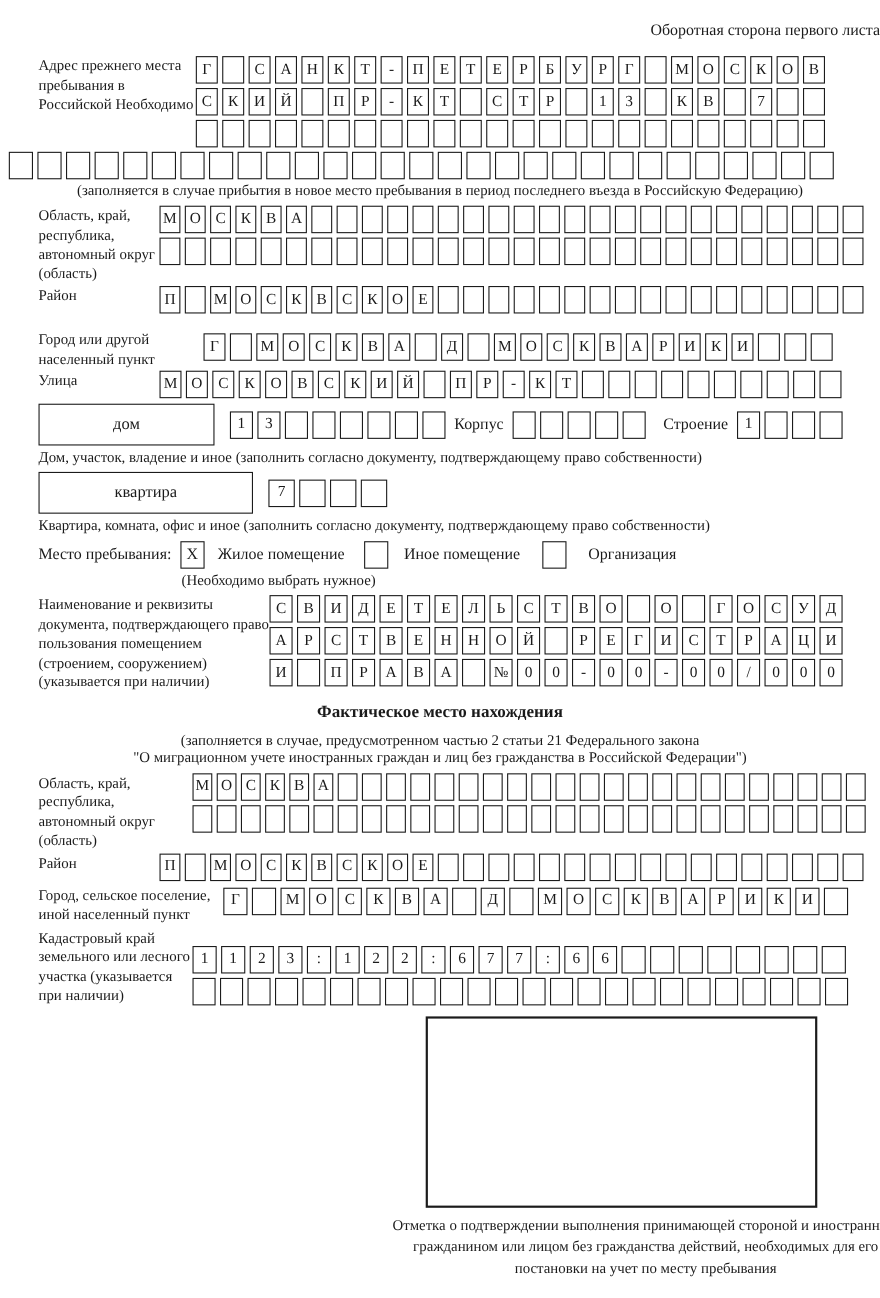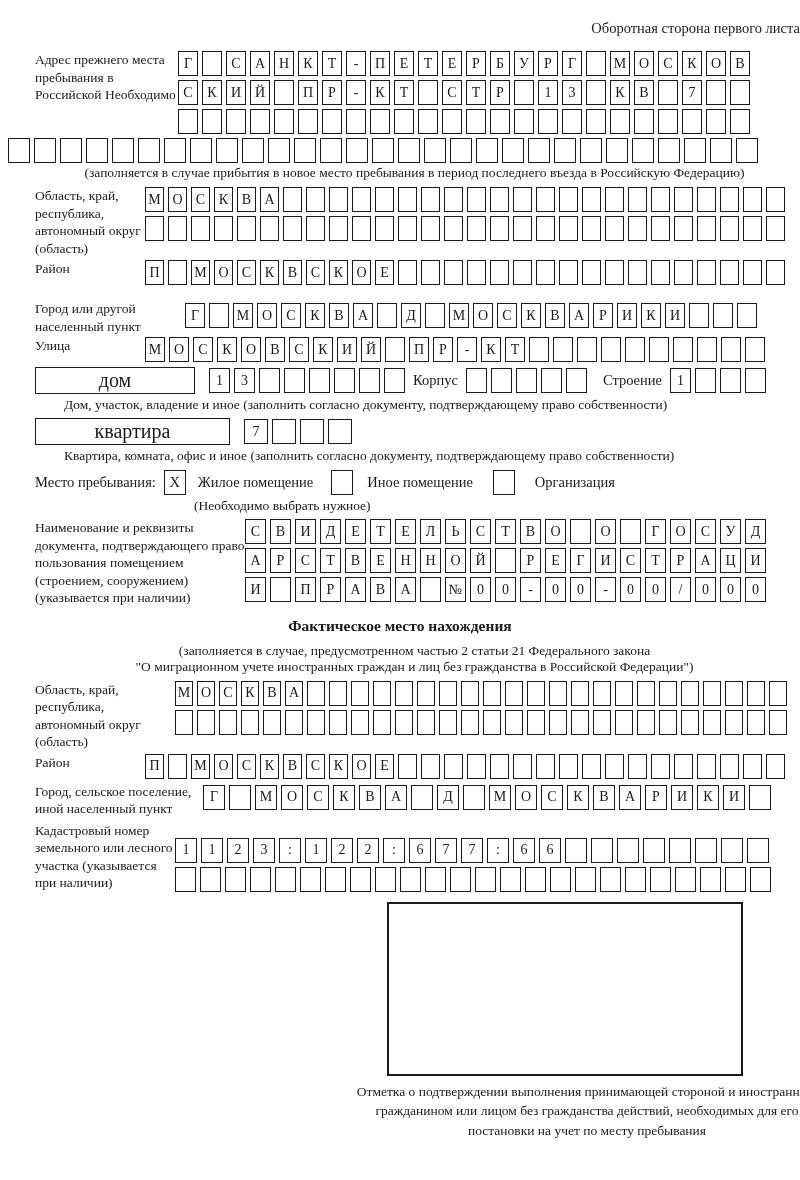--- a/index.html
+++ b/index.html
@@ -4,43 +4,43 @@
 <style>
   html,body{margin:0;padding:0;}
   body{
     width:800px;height:1180px;background:#ffffff;color:#1a1a1a;
     font-family:"Liberation Serif","DejaVu Serif",serif;
     position:relative;overflow:hidden;
   }
   .page{padding-top:20px;}
   .hdr-note{font-size:14.5px;text-align:right;}
   .lbl{font-size:13.5px;line-height:17.5px;}
-  .caption{font-size:13.5px;padding-left:29px;}
+  .caption{font-size:13.5px;}
   .title{font-weight:bold;font-size:15.5px;text-align:center;}
   .frow{display:flex;align-items:flex-start;}
   .flabel{flex:0 0 auto;box-sizing:border-box;padding-left:35px;}
   .lb143{flex-basis:178px;}  
   .lb110{flex-basis:145px;}  
   .lb150{flex-basis:185px;}  
   .lb210{flex-basis:245px;}  
   .lb140{flex-basis:175px;}  
   .lb168{flex-basis:203px;}  
   .cells{display:flex;flex-wrap:nowrap;}
   .cell{
     flex:0 0 auto;display:flex;align-items:center;justify-content:center;
     height:25px;border:1.5px solid #1b1b1b;margin-right:4px;background:#fff;
     box-sizing:border-box;font-size:14px;
   }
   .cw18 .cell{width:18px}.cw19 .cell{width:19px}.cw20 .cell{width:20px}
   .cw21 .cell{width:21px}.cw22 .cell{width:22px}
   .cw24 .cell{width:24px}
   .stack>*{margin-bottom:4px;}
   .widebox{
-    border:1.8px solid #1b1b1b;height:27px;display:flex;align-items:center;
-    justify-content:center;font-size:20px;box-sizing:border-box;background:#fff;
+    border:1.8px solid #1b1b1b;height:38px;display:flex;align-items:center;
+    justify-content:center;font-size:15px;box-sizing:border-box;background:#fff;
   }
   .chk{
     width:22px;height:25px;border:1.7px solid #1b1b1b;display:inline-flex;
     align-items:center;justify-content:center;font-size:14.5px;box-sizing:border-box;
   }
   .inline-row{display:flex;align-items:center;font-size:14.5px;}
   .stamp-box{width:356px;height:174px;border:2px solid #1b1b1b;margin-left:387px;box-sizing:border-box;background:#fff;}
   .stamp-caption{width:470px;margin-left:352px;text-align:center;font-size:13.5px;line-height:19.5px;margin-top:6px;}
   .center{text-align:center;}
 </style>
@@ -583,21 +583,21 @@
         <span class="cell">А</span>
         <span class="cell">Р</span>
         <span class="cell">И</span>
         <span class="cell">К</span>
         <span class="cell">И</span>
         <span class="cell"></span>
       </div>
   </div>
 
   <div class="frow" style="margin-top:4px;">
-    <div class="flabel lb140 lbl">Кадастровый номер земельного или лесного участка (указывается при наличии)</div>
+    <div class="flabel lb140 lbl">Кадастровый край земельного или лесного участка (указывается при наличии)</div>
     <div class="stack" style="margin-top:16px;">
       <div class="cells cw22">
           <span class="cell">1</span>
           <span class="cell">1</span>
           <span class="cell">2</span>
           <span class="cell">3</span>
           <span class="cell">:</span>
           <span class="cell">1</span>
           <span class="cell">2</span>
           <span class="cell">2</span>

